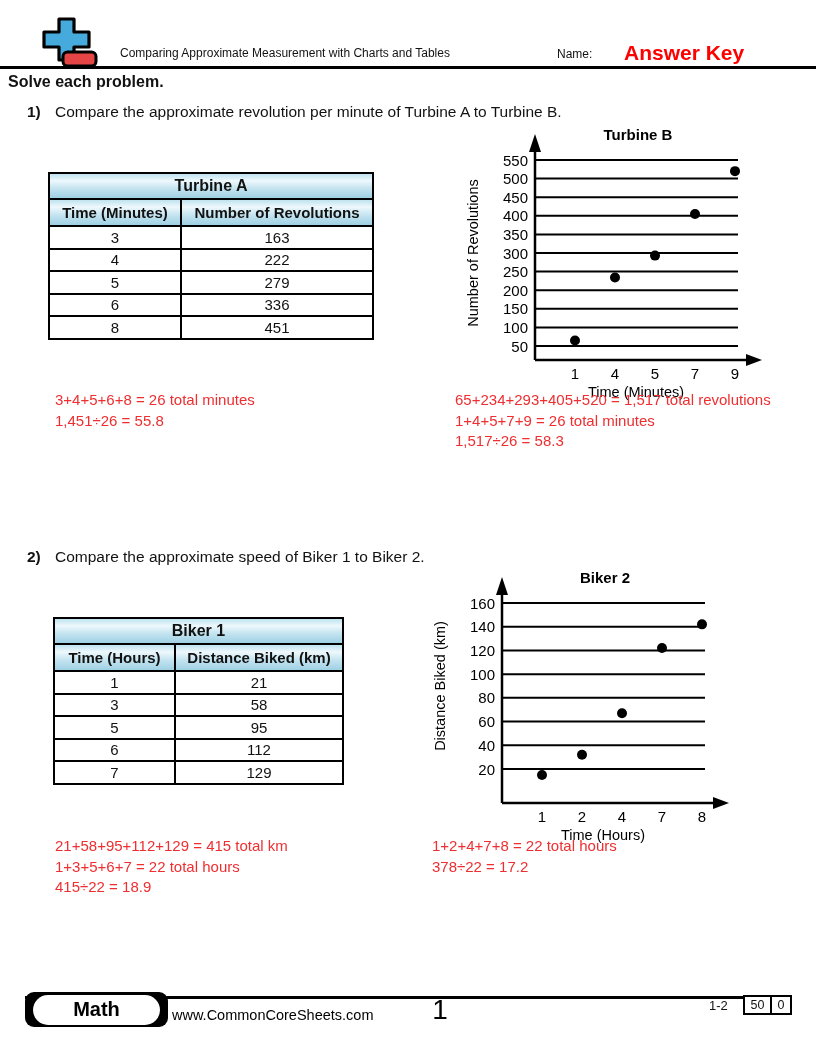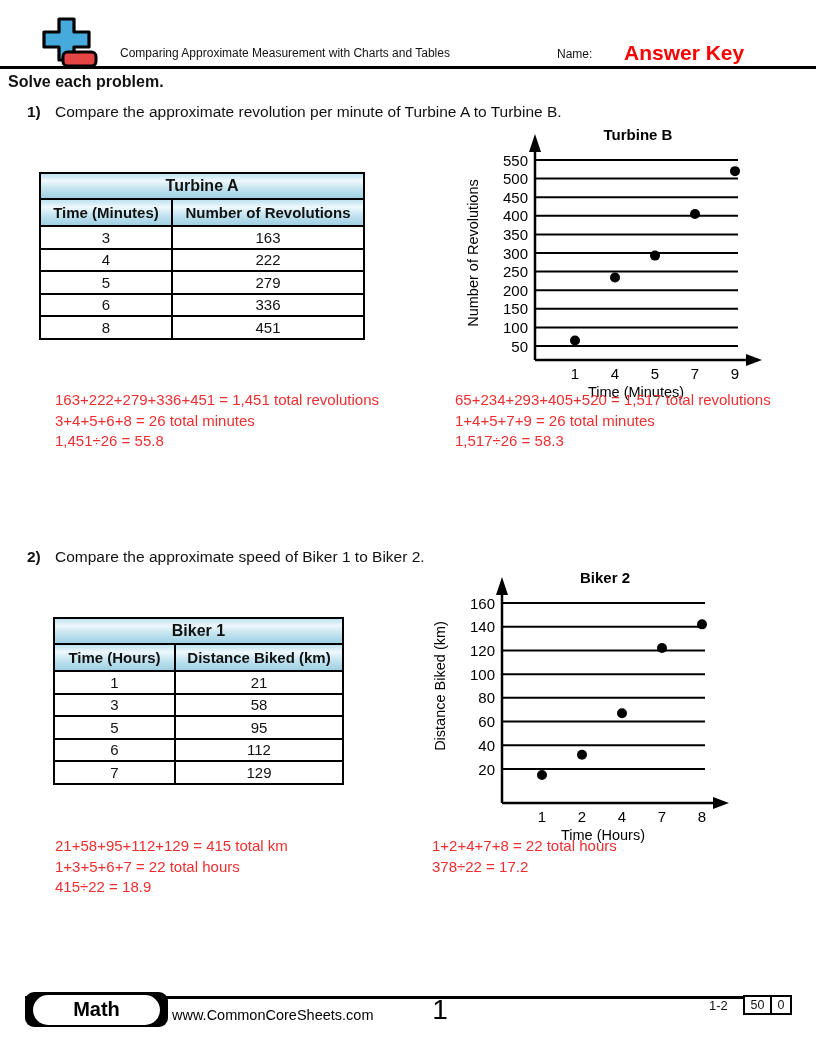--- a/index.html
+++ b/index.html
@@ -63,21 +63,21 @@
 </div>
 <div class="ws-title">Comparing Approximate Measurement with Charts and Tables</div>
 <div class="name-label">Name:</div>
 <div class="answer-key" style="color:#ff0000;">Answer Key</div>
 <div class="hdr-line"></div>
 <div class="instructions">Solve each problem.</div>
 
 <div class="qnum" style="left:27px;top:103px;">1)</div>
 <div class="qtext" style="left:55px;top:103px;">Compare the approximate revolution per minute of Turbine A to Turbine B.</div>
 
-<div class="twrap" style="left:39px;top:172px;" id="table-0">
+<div class="twrap" style="left:48px;top:172px;" id="table-0">
     <table class="wtable">
       <tbody>
         <tr>
           <td colspan="2" class="tbl-title">Turbine A</td>
         </tr>
         <tr>
           <th style="width: 130px;">Time (Minutes)</th>
           <th style="width: 190px;">Number of Revolutions</th>
         </tr>
         <tr>
@@ -139,21 +139,20 @@
       <circle cx="125" cy="220.42" r="5" fill="#000000"></circle>
       <circle cx="165" cy="157.55200000000002" r="5" fill="#000000"></circle>
       <circle cx="205" cy="135.60399999999998" r="5" fill="#000000"></circle>
       <circle cx="245" cy="93.94" r="5" fill="#000000"></circle>
       <circle cx="285" cy="51.16" r="5" fill="#000000"></circle>
       <text x="186" y="277" text-anchor="middle" font-size="14.5" font-family="Liberation Sans, sans-serif">Time (Minutes)</text>
       <text x="28" y="133" text-anchor="middle" font-size="14.5" font-family="Liberation Sans, sans-serif" transform="rotate(-90 28 133)">Number of Revolutions</text>
     </svg></div>
 
 <div class="answers" style="left:55px;top:390px;" id="answers-0-left">
-    <div>163+222+279+336+451 = 1,451 total revolutions</div>
     <div>3+4+5+6+8 = 26 total minutes</div>
     <div>1,451÷26 = 55.8</div>
   </div>
 <div class="answers" style="left:455px;top:390px;" id="answers-0-right">
     <div>65+234+293+405+520 = 1,517 total revolutions</div>
     <div>1+4+5+7+9 = 26 total minutes</div>
     <div>1,517÷26 = 58.3</div>
   </div>
 
 <div class="qnum" style="left:27px;top:548px;">2)</div>

